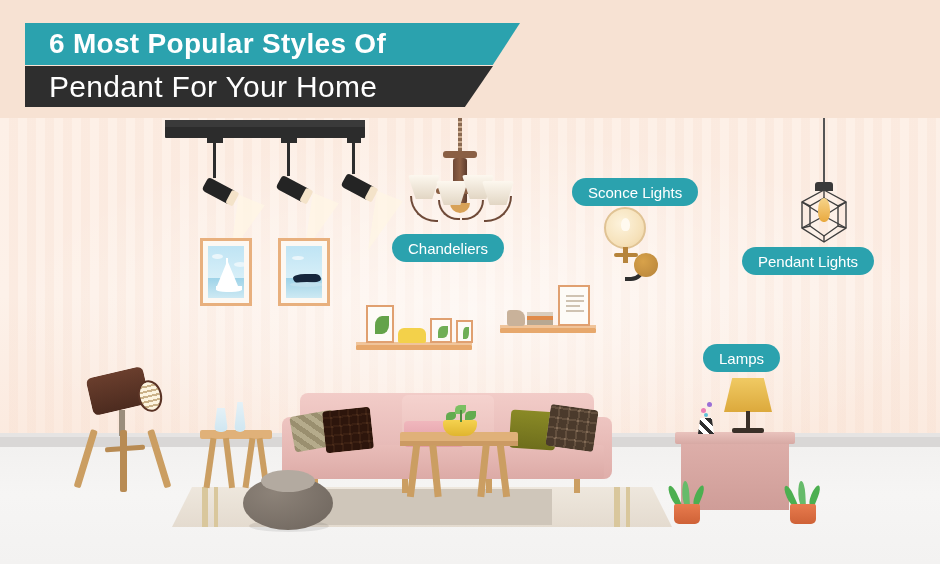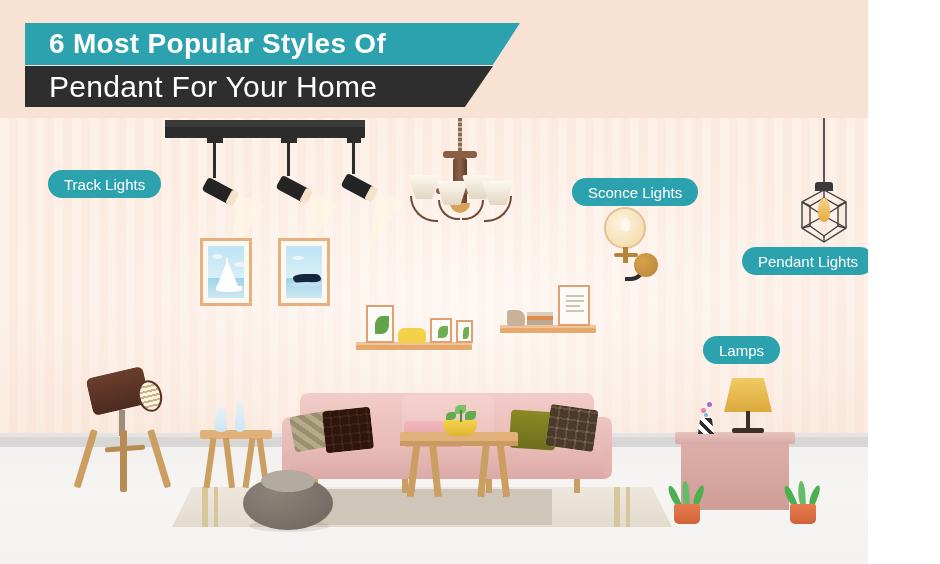--- a/index.html
+++ b/index.html
@@ -1,21 +1,21 @@
 <!DOCTYPE html>
 <html><head>
 <meta charset="utf-8">
 <style>
   html,body{margin:0;padding:0;}
   body{
     width:940px;height:564px;overflow:hidden;
     font-family:"Liberation Sans","DejaVu Sans",sans-serif;
     background:#ffffff;
   }
-  #stage{position:relative;width:868px;height:564px;overflow:hidden;background:#fde047;}
+  #stage{position:relative;width:940px;height:564px;overflow:hidden;background:#fde047;}
 
   
   .band-top{position:absolute;left:0;top:0;width:940px;height:118px;background:#f7e2d3;}
   .wall{position:absolute;left:0;top:118px;width:940px;height:322px;
         background:linear-gradient(180deg,#fdf0e7 0%,#fdf1e9 55%,#fbeadf 100%);}
   .wall-stripes{position:absolute;left:0;top:118px;width:940px;height:322px;opacity:.5;
         background:repeating-linear-gradient(90deg,rgba(250,228,214,0) 0px,rgba(250,228,214,0) 9px,rgba(246,219,203,.55) 9px,rgba(246,219,203,.55) 18px);}
   .wall-vignette{position:absolute;left:0;top:118px;width:940px;height:322px;
         background:radial-gradient(ellipse 70% 80% at 50% 60%,rgba(255,255,255,.55) 0%,rgba(255,255,255,0) 70%);}
   .baseboard{position:absolute;left:0;top:433px;width:940px;height:14px;background:#d9d7d6;}
@@ -398,26 +398,26 @@
     <div class="blade" style="left:19px;top:0;width:7px;height:22px;transform:rotate(22deg);"></div>
     <div class="pot" style="left:2px;top:20px;width:26px;height:20px;"></div>
   </div>
   <div class="abs" style="left:788px;top:484px;width:30px;height:40px;">
     <div class="blade" style="left:3px;top:0;width:7px;height:22px;transform:rotate(-24deg);"></div>
     <div class="blade" style="left:11px;top:-3px;width:7px;height:26px;transform:rotate(-3deg);background:#66bb6a;"></div>
     <div class="blade" style="left:19px;top:0;width:7px;height:22px;transform:rotate(22deg);"></div>
     <div class="pot" style="left:2px;top:20px;width:26px;height:20px;"></div>
   </div>
 
-  <div class="pill" id="pill-track-lights" style="left: 48px; top: 170px;">
-      <span>Track Lights</span>
+  <div class="pill" id="pill-chandeliers" style="left: 392px; top: 234px;">
+      <span>Chandeliers</span>
     </div>
   <div class="pill" id="pill-pendant-lights" style="left: 742px; top: 247px;">
       <span>Pendant Lights</span>
     </div>
   <div class="pill" id="pill-sconce-lights" style="left: 572px; top: 178px;">
       <span>Sconce Lights</span>
     </div>
-  <div class="pill" id="pill-lamps" style="left: 703px; top: 336px;">
+  <div class="pill" id="pill-lamps" style="left: 703px; top: 344px;">
       <span>Lamps</span>
     </div>
 
 </div>
 
 </body></html>

